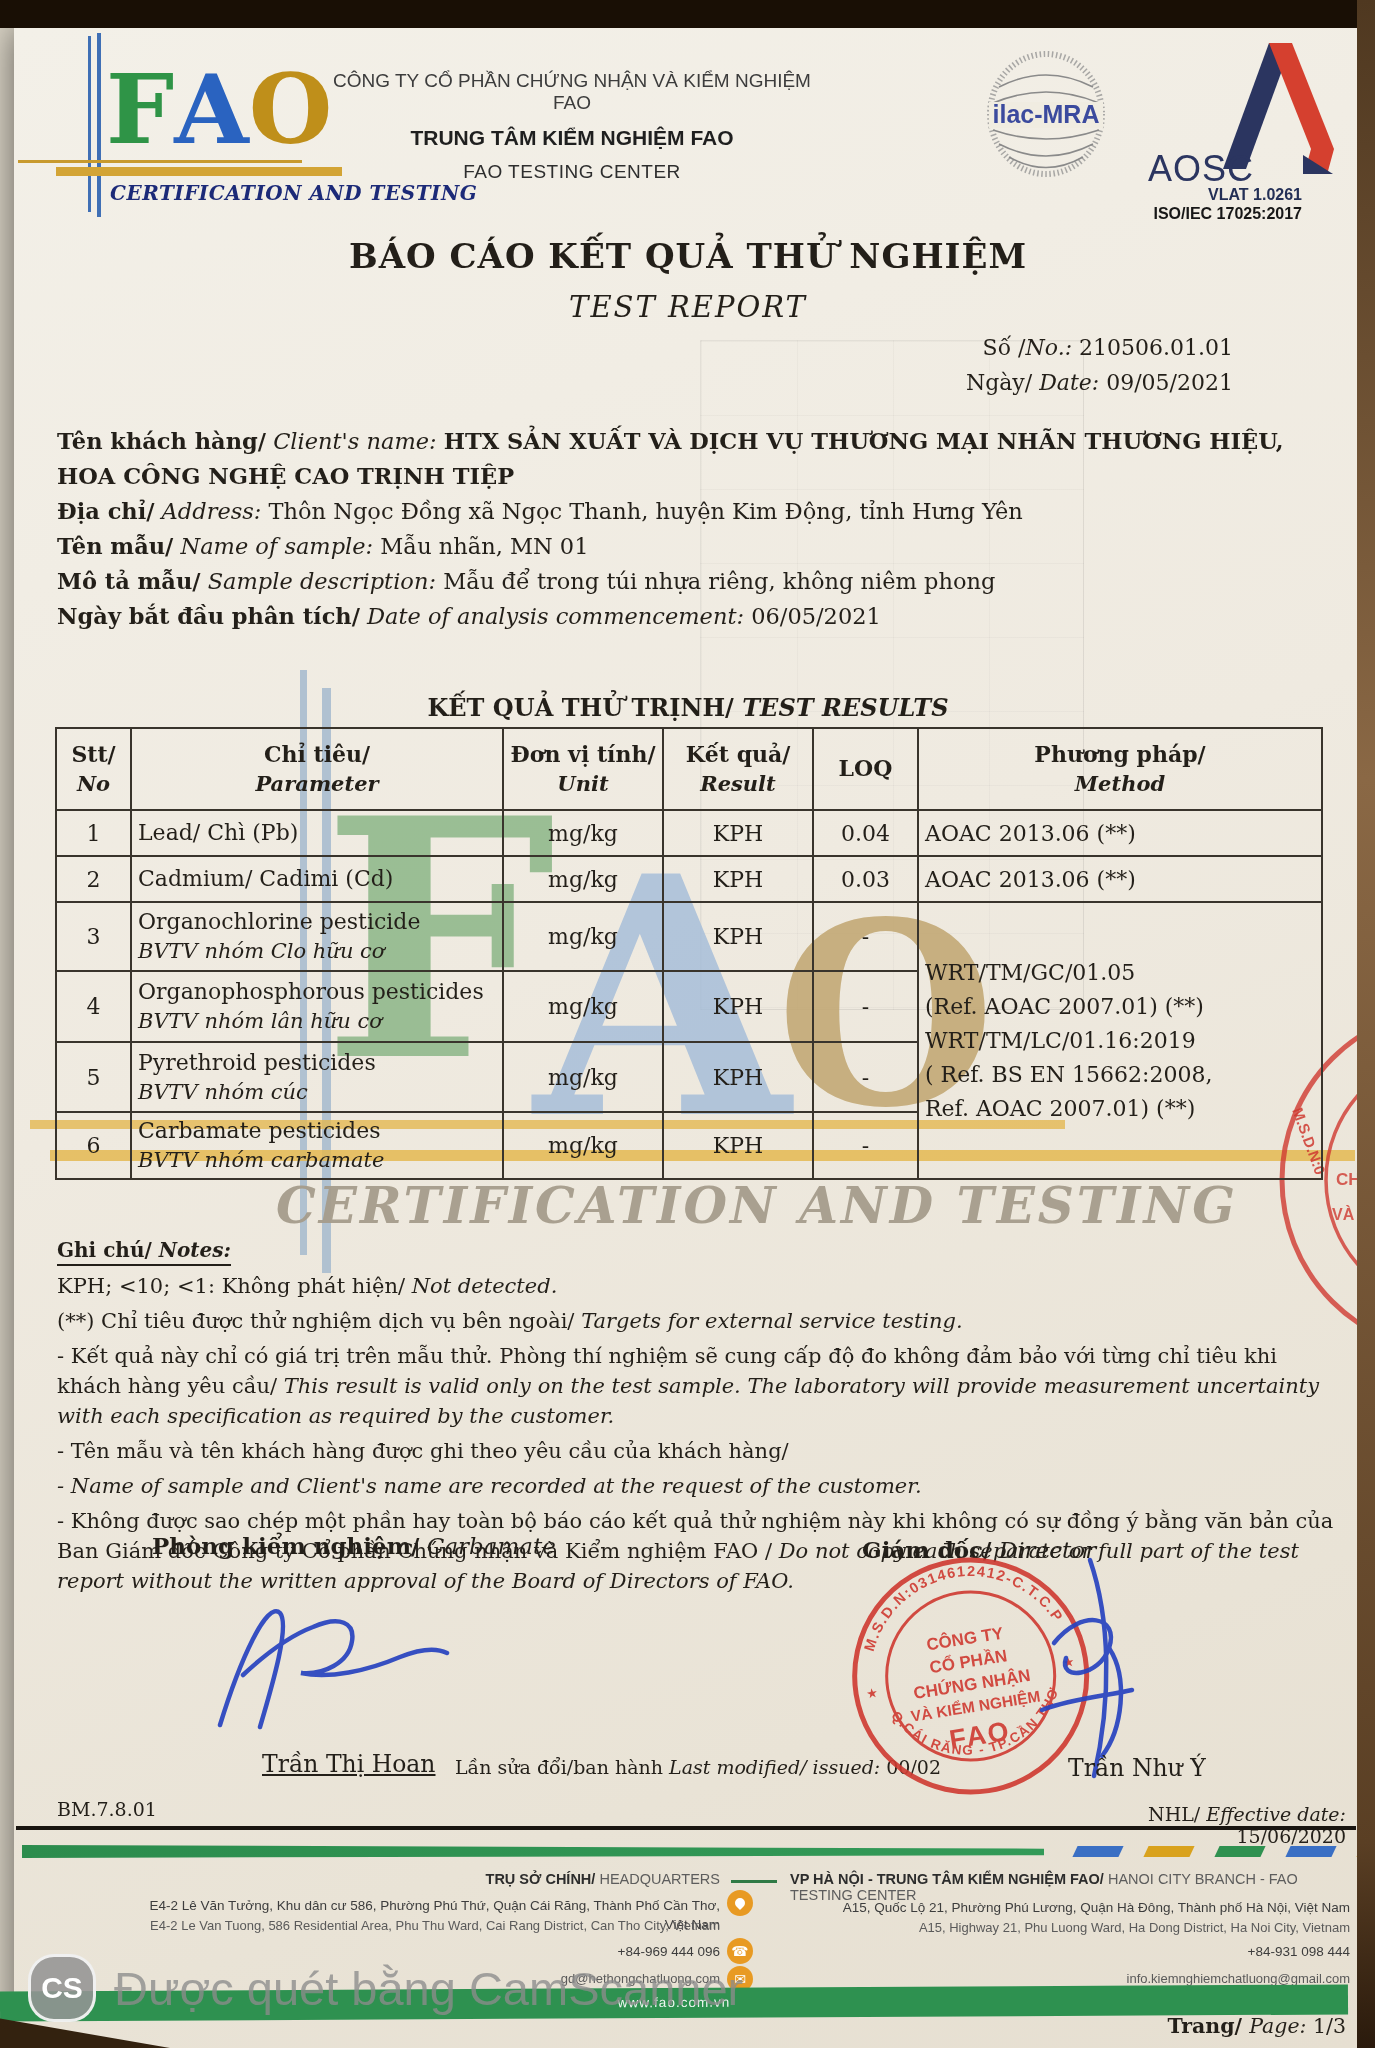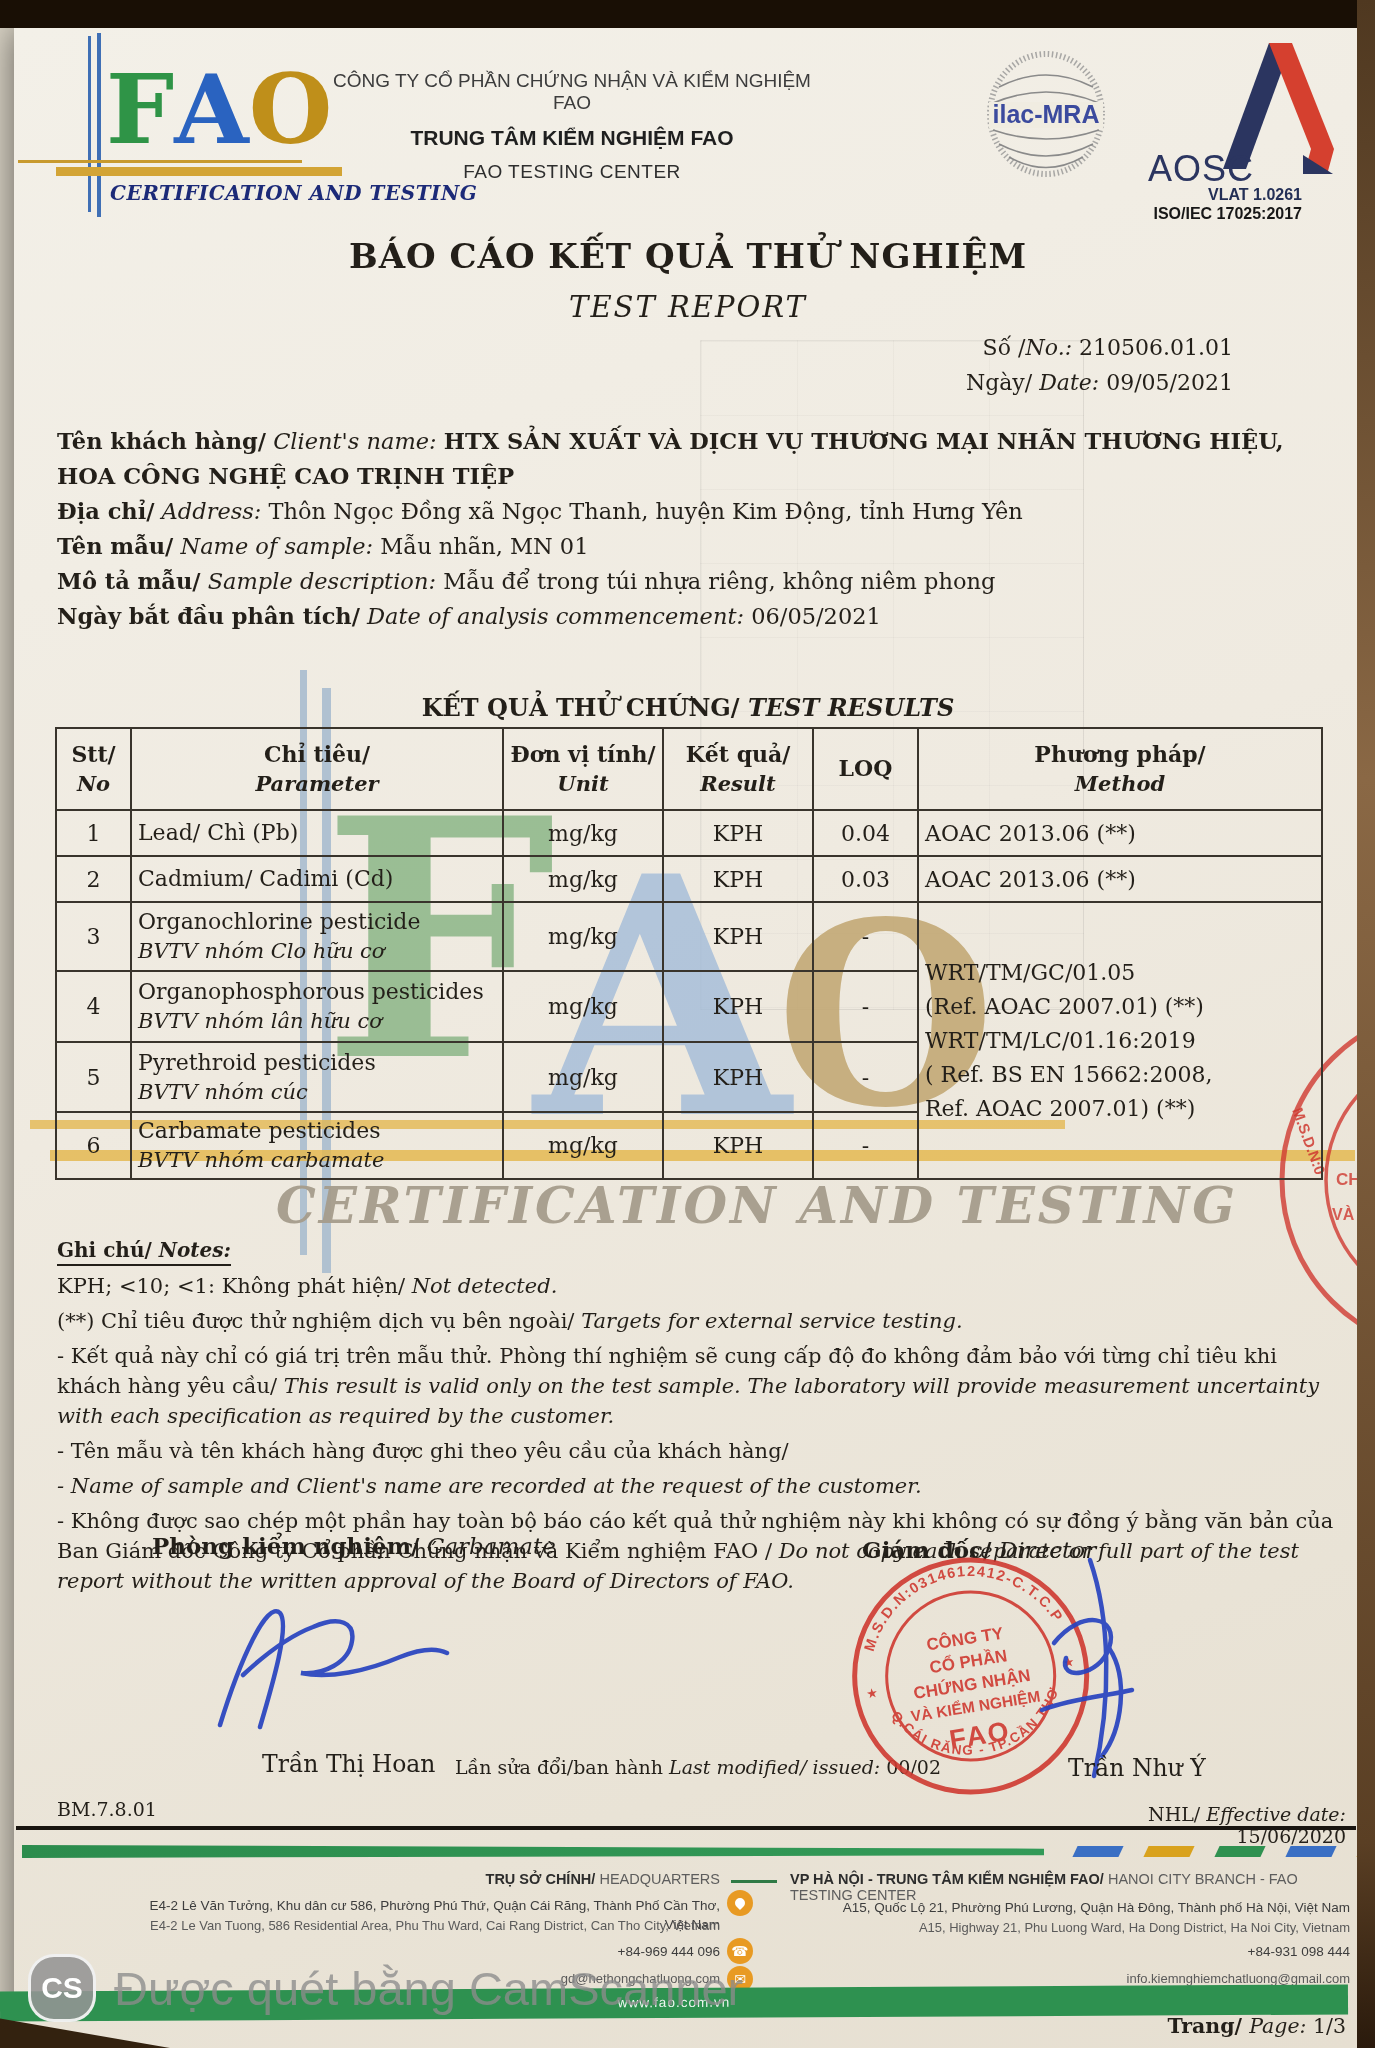--- a/index.html
+++ b/index.html
@@ -189,21 +189,21 @@
 
   <div class="info">
     <div><span class="lbl">Tên khách hàng/</span><span class="en"> Client's name: </span><span class="val-b">HTX SẢN XUẤT VÀ DỊCH VỤ THƯƠNG MẠI NHÃN THƯƠNG HIỆU, HOA CÔNG NGHỆ CAO TRỊNH TIỆP</span></div>
     <div><span class="lbl">Địa chỉ/</span><span class="en"> Address: </span><span>Thôn Ngọc Đồng  xã Ngọc Thanh, huyện Kim Động, tỉnh Hưng Yên</span></div>
     <div><span class="lbl">Tên mẫu/</span><span class="en"> Name of sample: </span><span>Mẫu nhãn, MN 01</span></div>
     <div><span class="lbl">Mô tả mẫu/</span><span class="en"> Sample description: </span><span>Mẫu để trong túi nhựa riêng, không niêm phong</span></div>
     <div><span class="lbl">Ngày bắt đầu phân tích/</span><span class="en"> Date of analysis commencement: </span><span>06/05/2021</span></div>
   </div>
 
   <div class="res-title">
-    <span class="b">KẾT QUẢ THỬ CHỨNG/</span><span class="b it"> TEST RESULTS</span>
+    <span class="b">KẾT QUẢ THỬ TRỊNH/</span><span class="b it"> TEST RESULTS</span>
   </div>
   <table class="res">
     <colgroup>
         <col style="width:75px">
         <col style="width:372px">
         <col style="width:160px">
         <col style="width:150px">
         <col style="width:105px">
         <col style="width:404px">
       </colgroup>
@@ -355,21 +355,21 @@
 
   <svg class="sig-svg" style="left:1012px;top:1548px;" width="170" height="235" viewBox="0 0 170 235">
     <g fill="none" stroke="#2743c0" stroke-width="4.5" stroke-linecap="round" opacity=".92">
       <path d="M78,12 C98,70 100,150 82,228"></path>
       <path d="M42,95 C70,60 108,68 97,100 C88,128 46,134 54,110"></path>
       <path d="M97,100 C117,130 110,182 90,208"></path>
       <path d="M30,162 C62,150 95,148 120,142"></path>
     </g>
   </svg>
 
-  <div class="sig-name" style="left:262px;top:1750px;">Trần Thị Hoan</div>
+  <div class="sig-name" style="left:262px;top:1750px;text-decoration:underline;">Trần Thị Hoan</div>
   <div class="sig-name" style="left:1068px;top:1754px;">Trần Như Ý</div>
 
   <div class="rev" style="left:57px;top:1798px;">BM.7.8.01</div>
   <div class="rev" style="left:455px;top:1724px;margin-top:32px;">
     <span>Lần sửa đổi/ban hành </span><span class="en">Last modified/ issued:</span><span> 00/02</span>
   </div>
   <div class="rev" style="left:1086px;top:1803px;width:260px;text-align:right;">
     <span>NHL/ </span><span class="en">Effective date:</span><span> 15/06/2020</span>
   </div>
   <div class="rule"></div>

